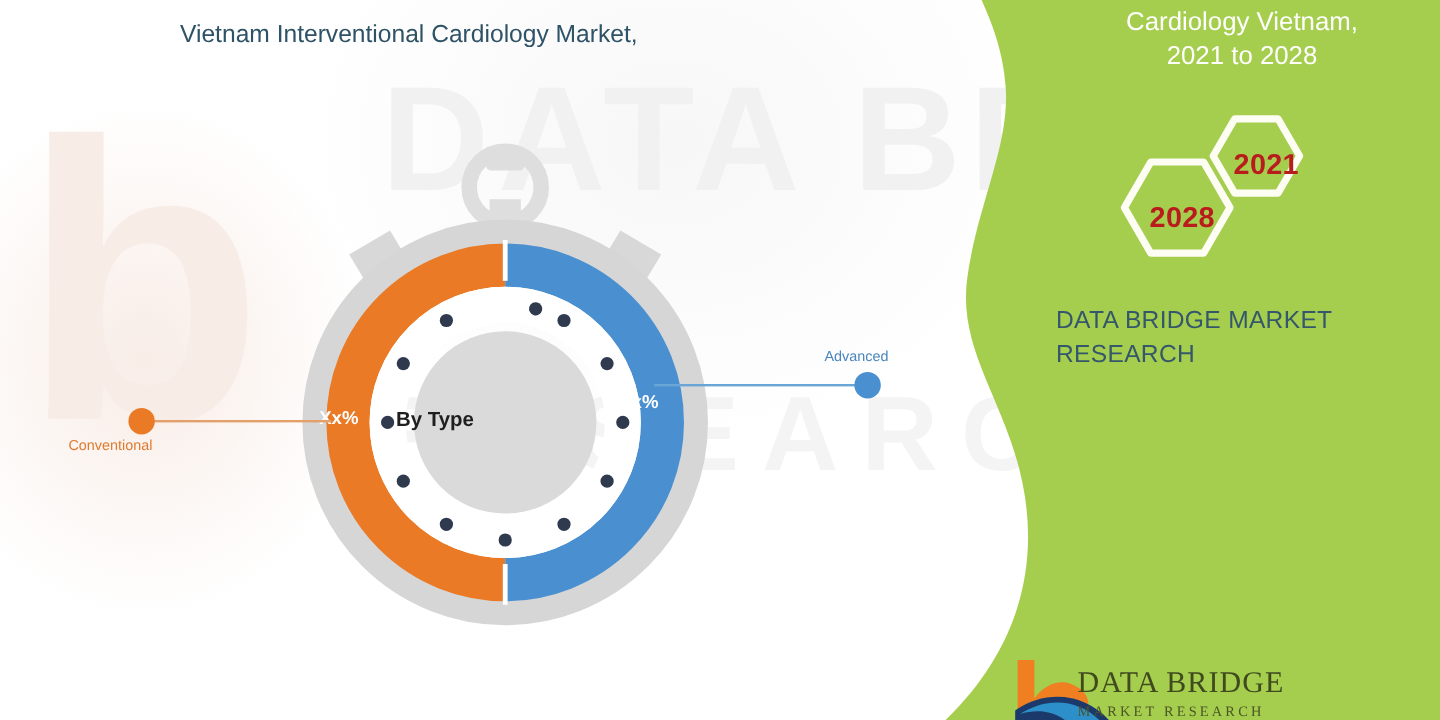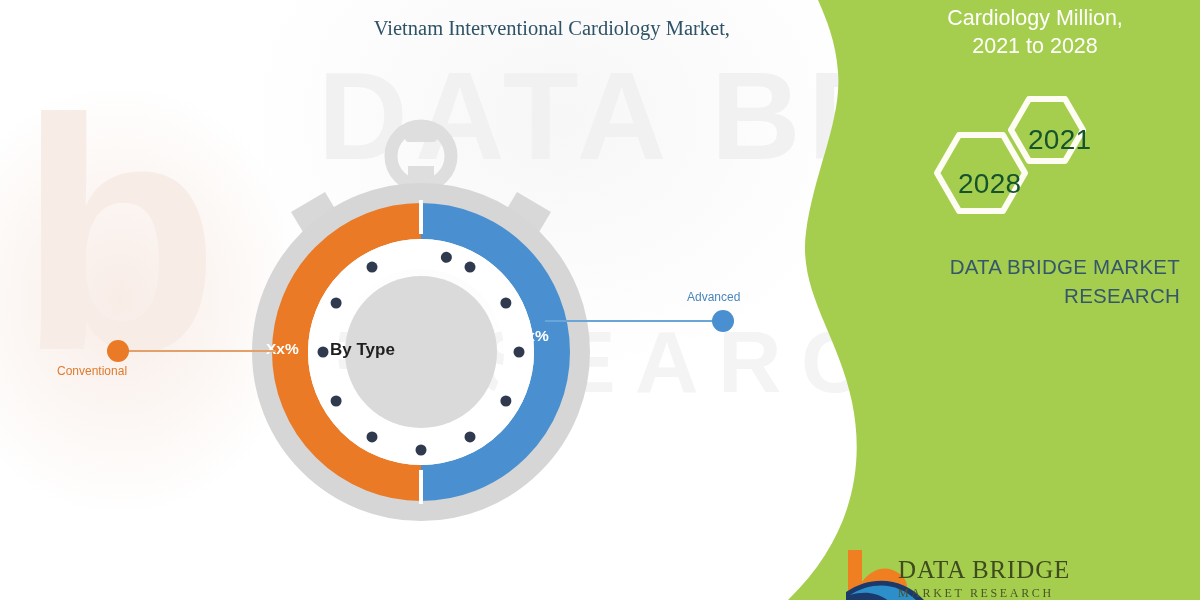--- a/index.html
+++ b/index.html
@@ -94,35 +94,35 @@
 
   .hexwrap {
     position: absolute;
     left: 925px;
     top: 95px;
     width: 180px;
     height: 135px;
   }
   .hex-label {
     position: absolute;
-    font-size: 28px;
-    font-weight: 400;
-    color: #14532d;
+    font-size: 24px;
+    font-weight: 700;
+    color: #b91c1c;
     font-family: "Liberation Sans", sans-serif;
     letter-spacing: 0.01em;
   }
   .hex-2021 { left: 1028px; top: 124px; }
   .hex-2028 { left: 958px; top: 168px; }
 
   .brand-block {
     position: absolute;
     left: 880px;
     top: 252px;
     width: 300px;
-    text-align: right;
+    text-align: left;
     color: #35576b;
     font-size: 20.5px;
     line-height: 1.42;
     letter-spacing: 0.012em;
     font-family: "Liberation Sans", sans-serif;
   }
   .brand-block .ln { display: block; }
 
   
   .corner-logo {
@@ -152,25 +152,25 @@
     color: #4b5526;
     white-space: nowrap;
   }
 
   
   .chart-title {
     position: absolute;
     left: 150px;
     top: 14px;
     width: 580px;
-    text-align: right;
+    text-align: left;
     color: #2e5266;
     font-size: 20.5px;
     line-height: 1.45;
-    font-family: Liberation Serif, serif;
+    font-family: Liberation Sans, sans-serif;
   }
   .chart-title .ln { display: block; }
 
   
   .donut-stage {
     position: absolute;
     left: 228px;
     top: 96px;
     width: 400px;
     height: 448px;
@@ -241,21 +241,21 @@
     <svg width="420" height="600" viewBox="0 0 420 600" aria-hidden="true">
       <path d="M 38,0 L 420,0 L 420,600 L 8,600
                C 70,540 86,470 72,402
                C 58,334 18,292 26,232
                C 34,172 62,120 58,72
                C 56,42 46,18 38,0 Z" fill="#a6ce4e"></path>
     </svg>
   </div>
 
   <div class="panel-heading">
-    <span class="ln">Cardiology Million,</span>
+    <span class="ln">Cardiology Vietnam,</span>
     <span class="ln">2021 to 2028</span>
   </div>
 
   <div class="hexwrap">
     <svg width="180" height="135" viewBox="0 0 180 135" aria-hidden="true">
 
       <polygon points="104,4 140,4 158,35 140,66 104,66 86,35" fill="none" stroke="#fdfdf4" stroke-width="6" stroke-linejoin="round"></polygon>
 
       <polygon points="34,40 78,40 100,78 78,116 34,116 12,78" fill="none" stroke="#fdfdf4" stroke-width="6" stroke-linejoin="round"></polygon>
     </svg>

